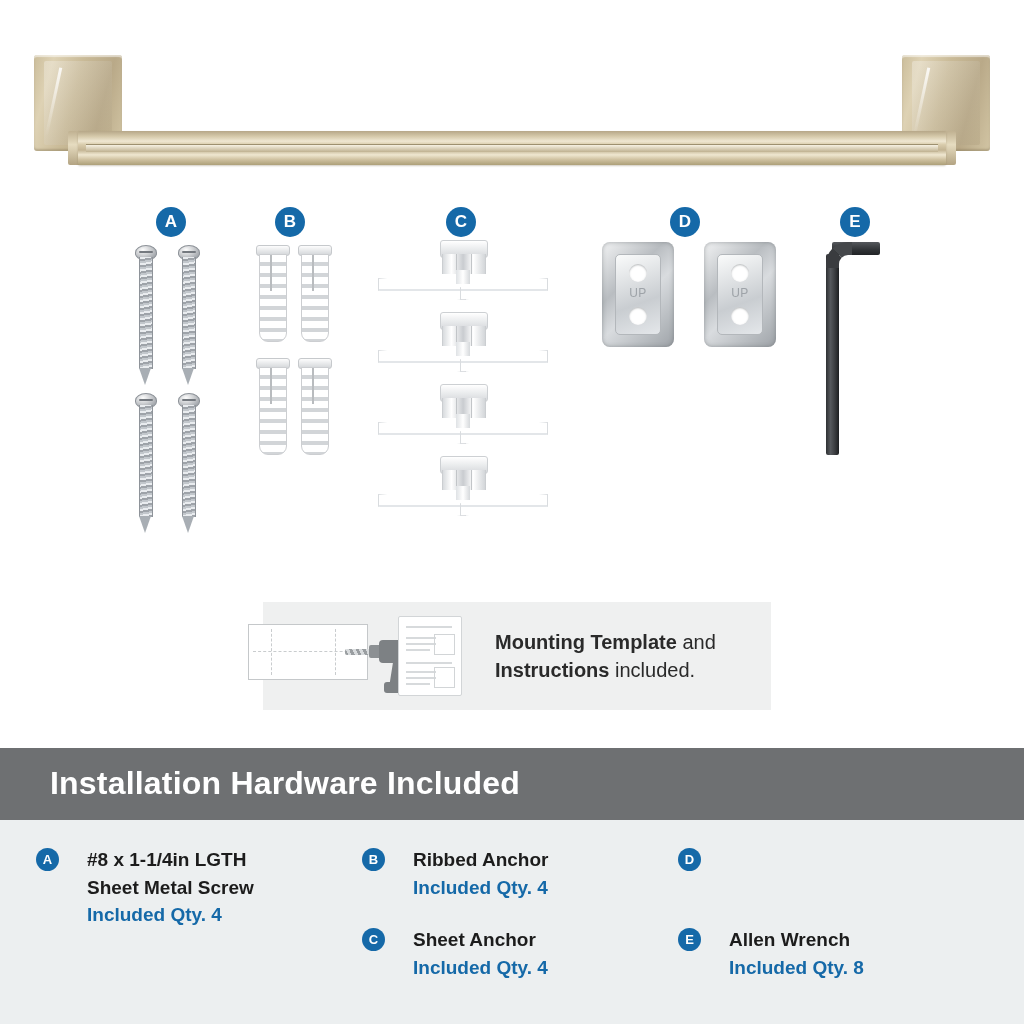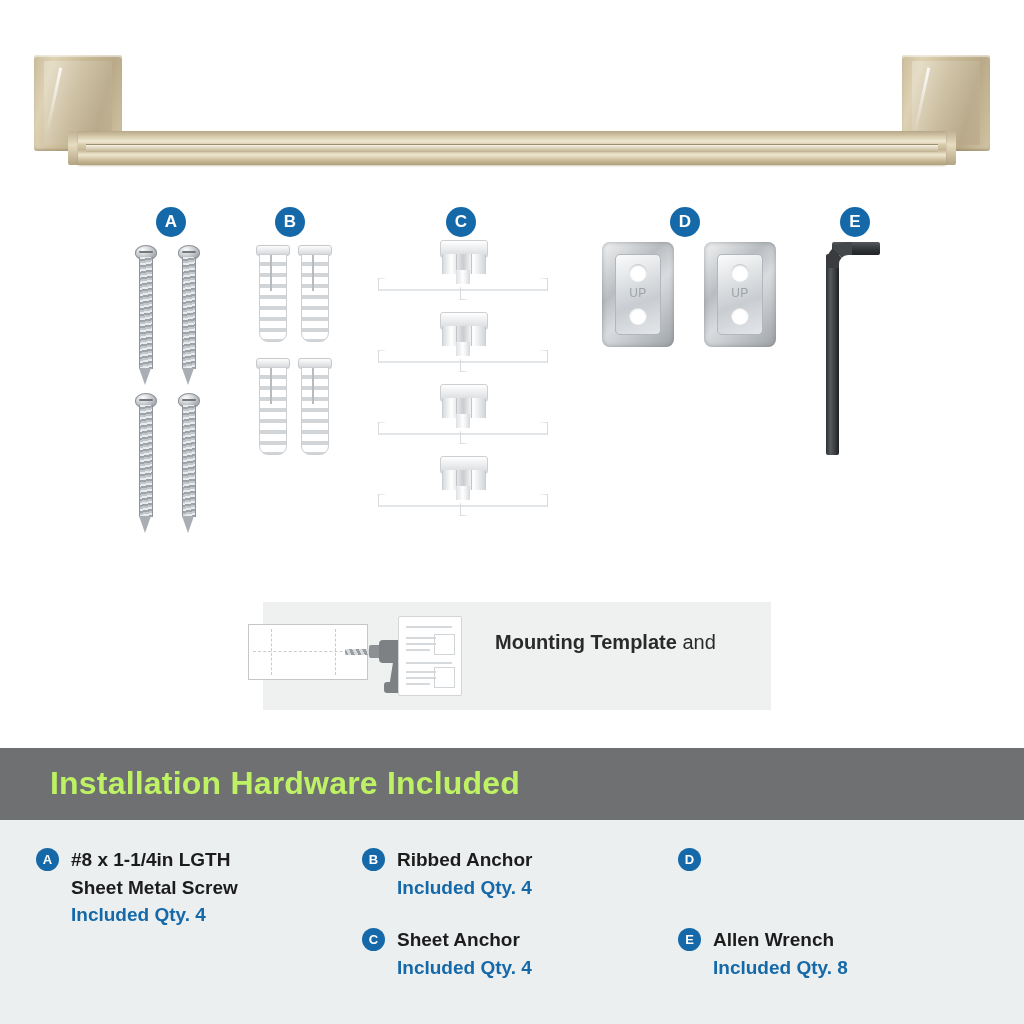--- a/index.html
+++ b/index.html
@@ -231,33 +231,33 @@
   }
   .tmpl-text b{font-weight:bold;}
 
   
   #hw-header{
     position:absolute;left:0;top:748px;width:1024px;height:72px;
     background:#6e7072;
   }
   #hw-header .title{
     position:absolute;left:50px;top:17px;
-    font-size:32px;font-weight:bold;color:#bef264;
+    font-size:32px;font-weight:bold;color:#ffffff;
     letter-spacing:.2px;
     font-family:"Liberation Sans", sans-serif;
   }
 
   
   #legend{
     position:absolute;left:0;top:820px;width:1024px;height:204px;
     background:#eceff0;
   }
   .leg-item{position:absolute;display:flex;align-items:flex-start;}
   .leg-item .badge.sm{flex:0 0 auto;margin-top:2px;}
-  .leg-txt{margin-left:12px;}
+  .leg-txt{margin-left:28px;}
   .leg-name{
     font-size:19px;font-weight:bold;color:#1c1c1c;line-height:1.45;
     font-family:"Liberation Sans", sans-serif;
   }
   .leg-qty{
     font-size:19px;font-weight:bold;color:#1569a8;line-height:1.45;
     font-family:"Liberation Sans", sans-serif;
   }
 </style>
 </head>
@@ -423,20 +423,21 @@
     <div class="ln" style="top:32px;width:24px;"></div>
     <div class="sq" style="left:35px;top:17px;"></div>
     <div class="ln" style="top:45px;width:46px;"></div>
     <div class="ln" style="top:54px;width:30px;"></div>
     <div class="ln" style="top:60px;width:30px;"></div>
     <div class="ln" style="top:66px;width:24px;"></div>
     <div class="sq" style="left:35px;top:50px;"></div>
   </div>
   <div class="tmpl-text">
     <div><b>Mounting Template</b><span> and</span></div>
+    <div><b>Instructions</b><span> included.</span></div>
   </div>
 </div>
 
 <div id="hw-header">
   <div class="title">Installation Hardware Included</div>
 </div>
 
 <div id="legend">
 
   <div class="leg-item" style="left:36px;top:26px;width:300px;">

